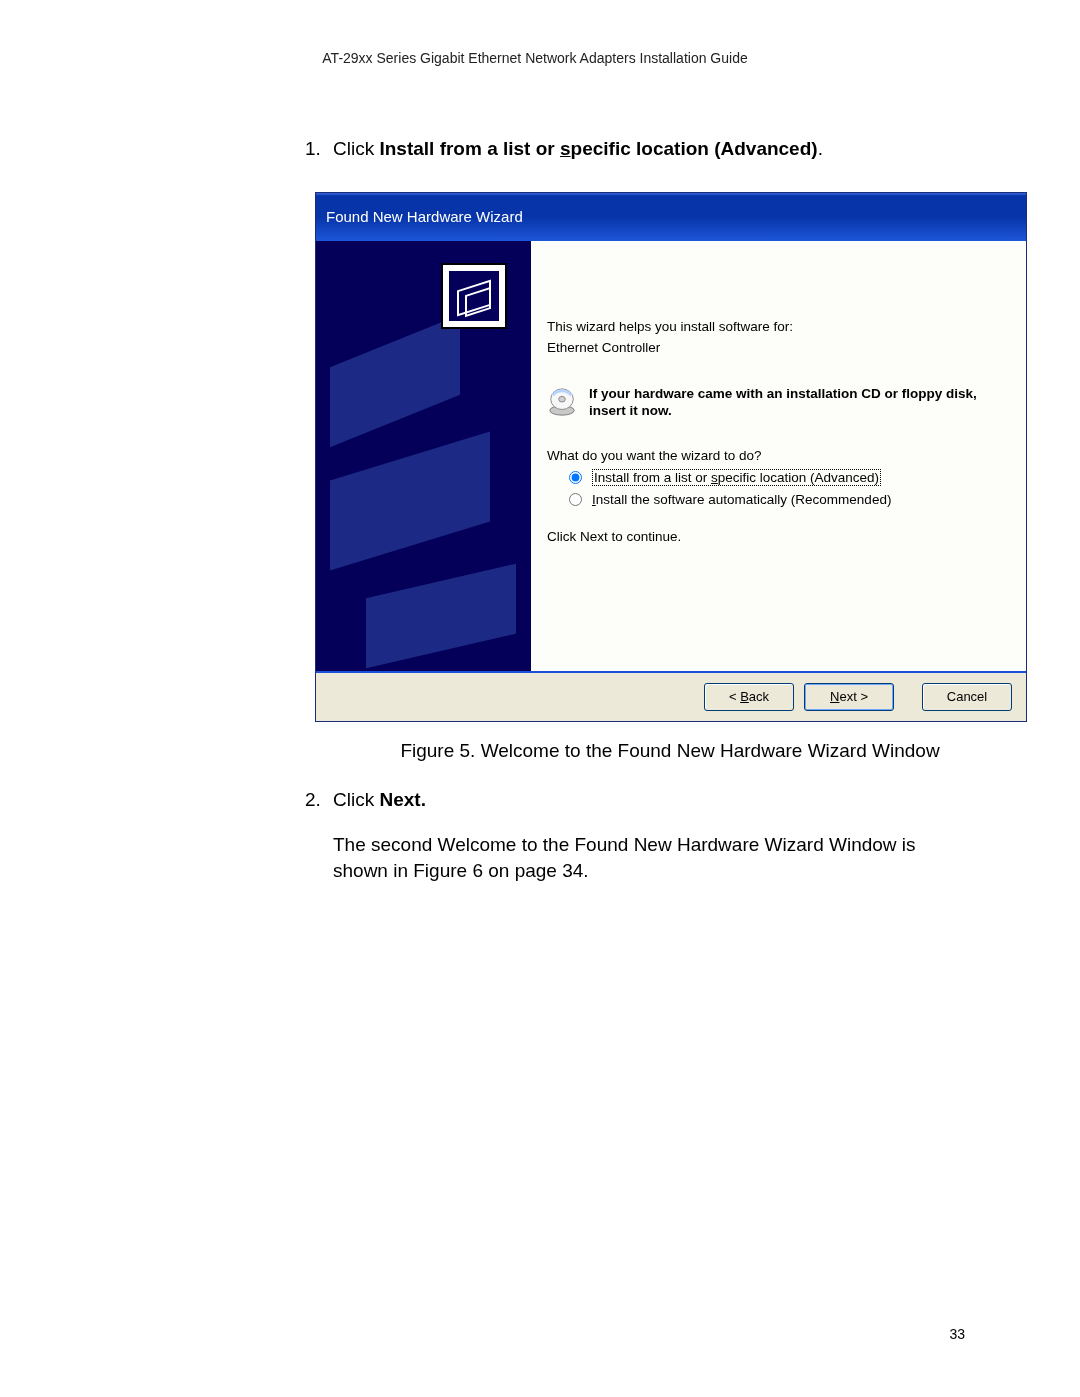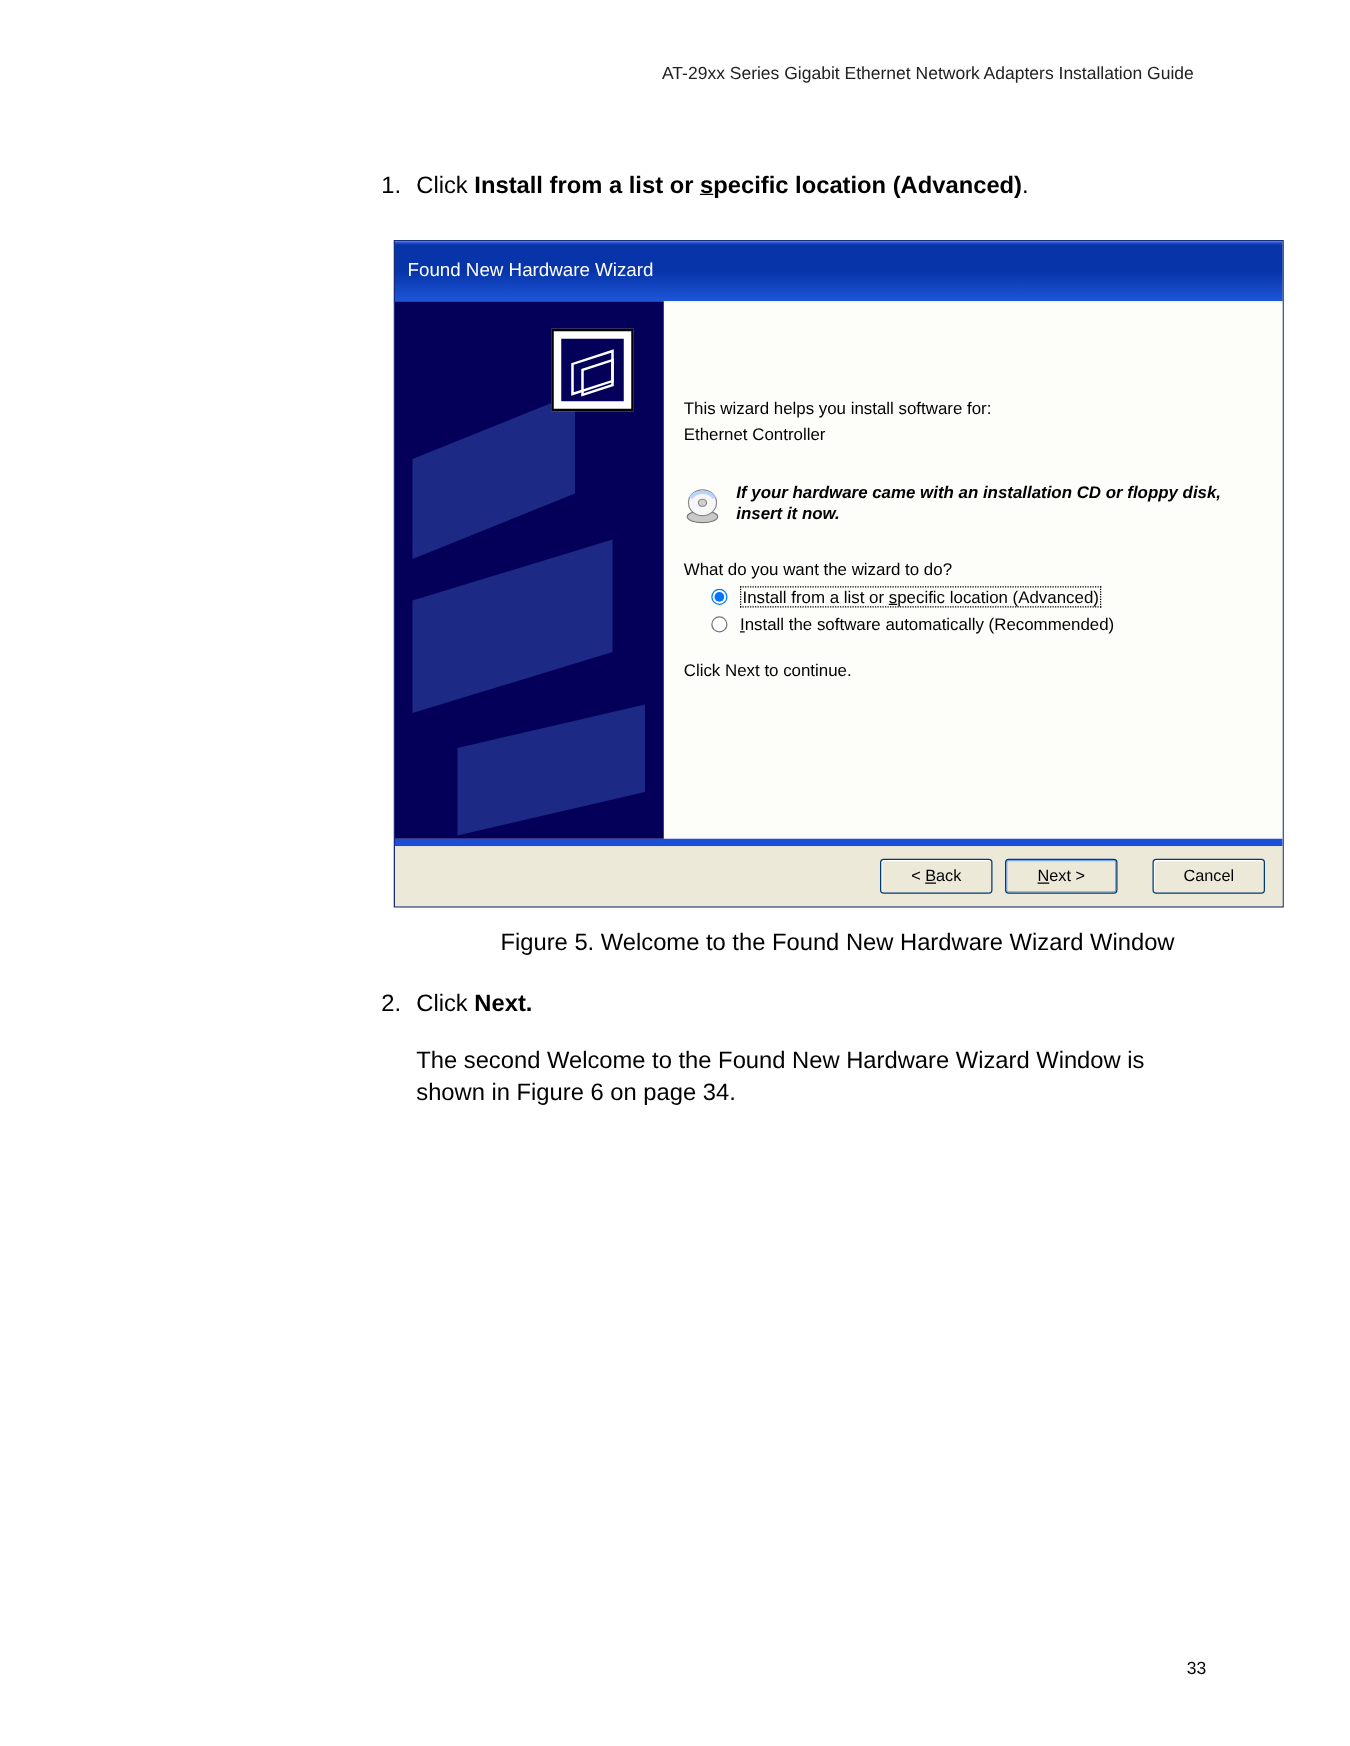--- a/index.html
+++ b/index.html
@@ -10,21 +10,21 @@
     color: #000;
   }
   .page {
     width: 1080px;
     height: 1397px;
     position: relative;
     box-sizing: border-box;
     padding: 50px 115px 40px 115px;
   }
   .doc-header {
-    text-align: right;
+    text-align: center;
     font-size: 14px;
     color: #222;
     margin-bottom: 70px;
     padding-right: 10px;
   }
   .body-text {
     font-size: 19px;
     line-height: 1.35;
     margin: 0 0 20px 190px;
   }
@@ -71,21 +71,21 @@
     font-weight: normal;
     font-size: 15px;
     display: flex;
     align-items: center;
     padding: 0 10px;
   }
   .dialog-body {
     display: flex;
     height: 430px;
     background: #fdfdfa;
-    border-bottom: 6px solid #1d4ed8;
+    border-bottom: 2px solid #1d4ed8;
   }
   .side-graphic {
     width: 215px;
     background: #04005a;
     position: relative;
     flex: 0 0 215px;
   }
   .side-graphic .shape1 {
     position: absolute; left: 14px; top: 100px;
     width: 130px; height: 80px;
@@ -134,24 +134,23 @@
   .dialog-content {
     flex: 1;
     padding: 18px 22px 10px 16px;
     font-size: 13.5px;
     color: #000;
   }
   .dc-line { margin-bottom: 6px; }
   .dc-indent { margin-bottom: 30px; }
   .cd-row {
     display: flex;
-    align-items: flex-end;
+    align-items: center;
     gap: 12px;
     margin: 14px 0 28px 0;
-    font-style: italic;
   }
   .cd-icon {
     width: 30px; height: 30px; flex: 0 0 30px;
   }
   .cd-text {
     font-weight: bold;
     font-size: 13.5px;
     line-height: 1.3;
   }
   .radio-group { margin-left: 22px; margin-top: 6px; }

